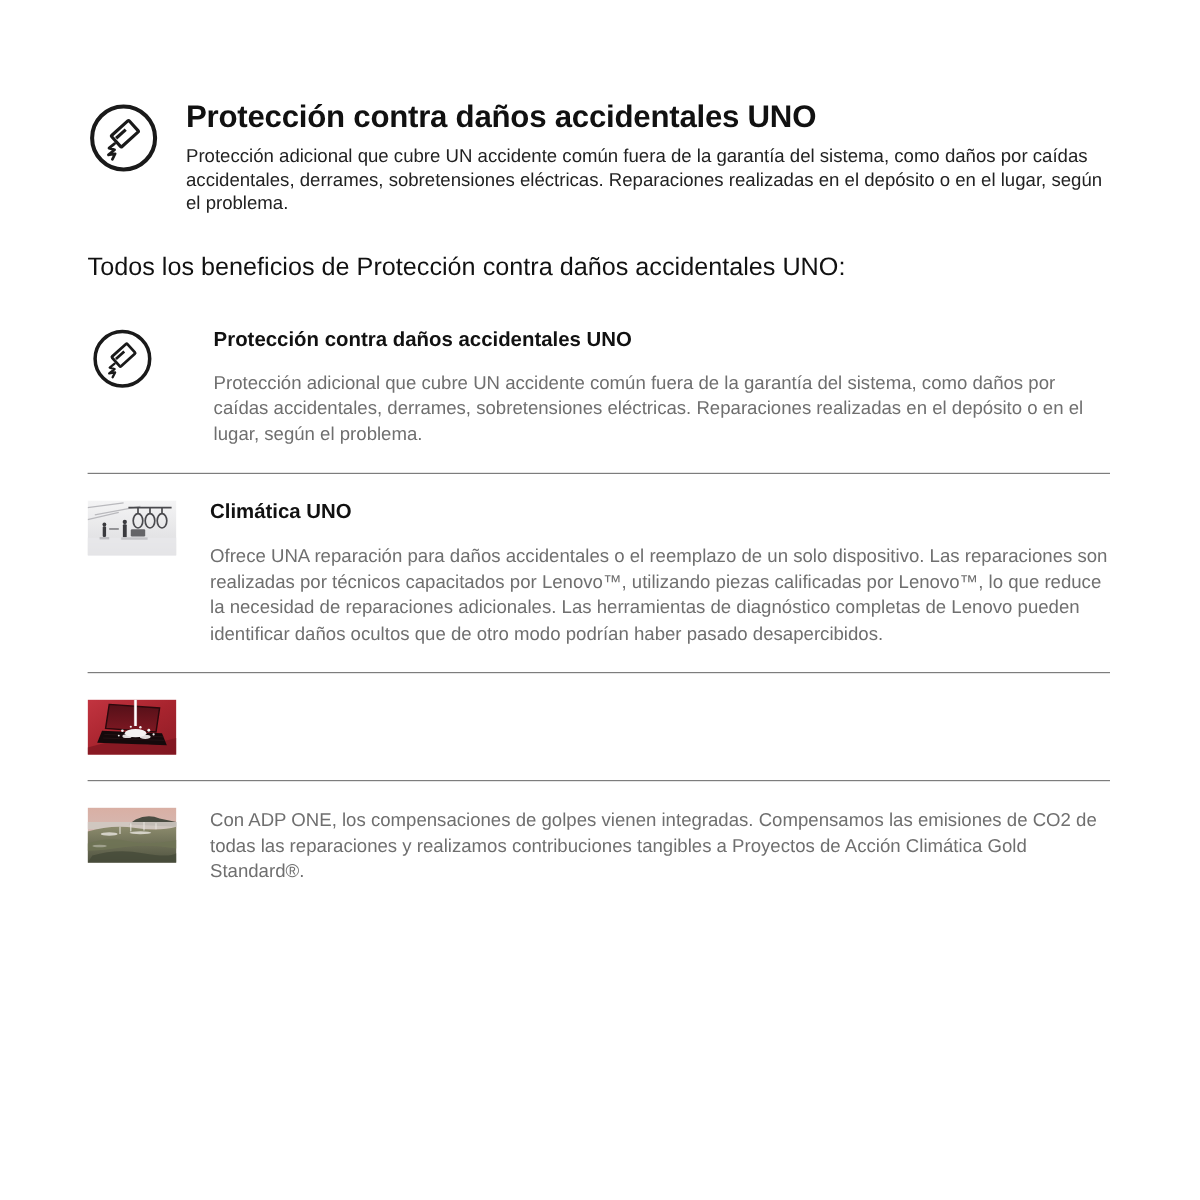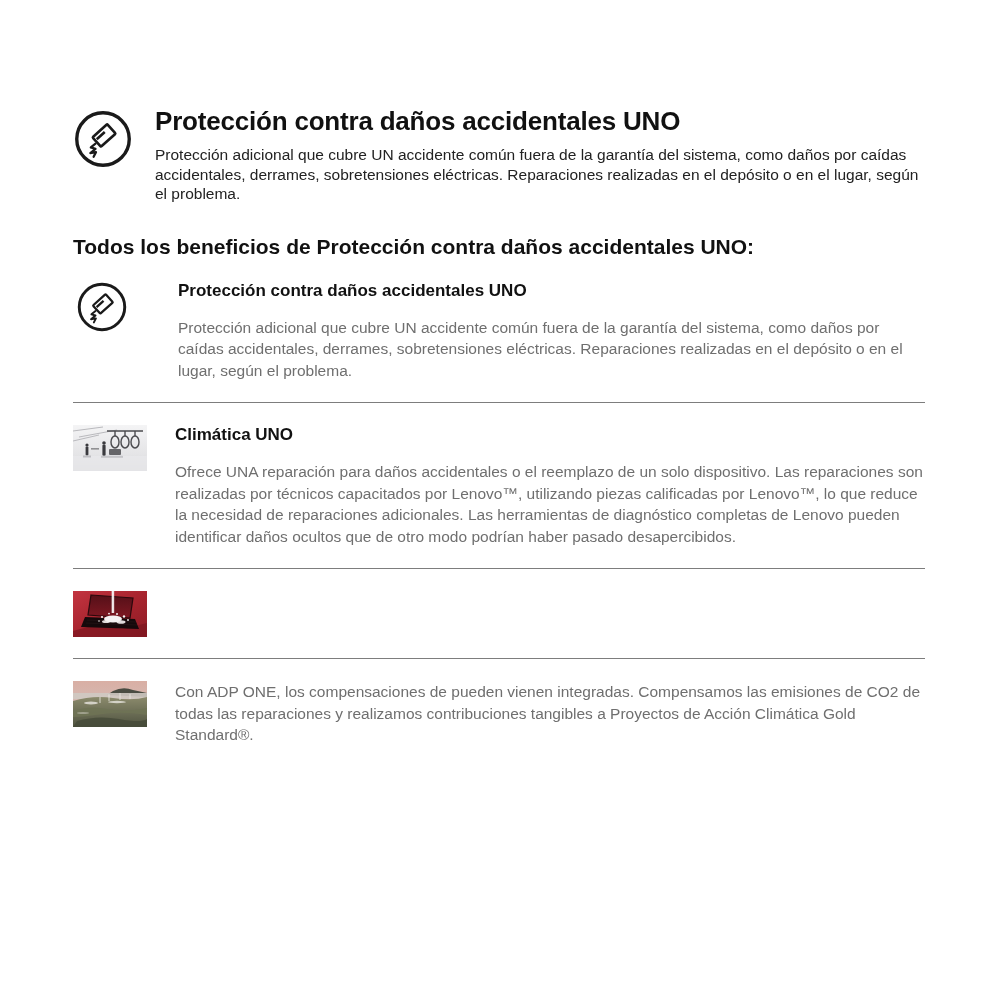--- a/index.html
+++ b/index.html
@@ -9,21 +9,21 @@
     width: 1000px;
     height: 1000px;
     overflow: hidden;
     font-family: "Liberation Sans", "DejaVu Sans", sans-serif;
     -webkit-font-smoothing: antialiased;
   }
   .page {
     position: relative;
     width: 852px;
     margin: 0 75px 0 73px;
-    padding-top: 106px;
+    padding-top: 82px;
     color: #1a1a1a;
   }
   
   .header-row {
     display: flex;
     align-items: flex-start;
     gap: 22px;
   }
   .header-icon {
     flex: 0 0 60px;
@@ -42,24 +42,24 @@
   }
   .header-desc {
     margin: 0;
     font-size: 15.5px;
     line-height: 19.5px;
     color: #222222;
     max-width: 770px;
   }
   
   h2.benefits-heading {
-    margin: 31px 0 0 0;
+    margin: 31px 0 16px 0;
     font-size: 21px;
     line-height: 24px;
-    font-weight: 700;
+    font-weight: 400;
     color: #111111;
   }
   
   .benefit-list { margin-top: 0; }
   .benefit-row {
     display: flex;
     align-items: flex-start;
     padding: 22px 0 21px 0;
   }
   .benefit-media {
@@ -260,18 +260,18 @@
             <line x1="27" y1="16" x2="27" y2="22"></line>
           </g>
           <g fill="#e9e6e0" opacity="0.8">
             <ellipse cx="18" cy="22" rx="7" ry="1.4"></ellipse>
             <ellipse cx="44" cy="21" rx="9" ry="1.2"></ellipse>
             <ellipse cx="10" cy="32" rx="6" ry="1.1" opacity="0.5"></ellipse>
           </g>
         </svg>
       </div>
       <div class="benefit-copy">
-        <p class="benefit-desc">Con ADP ONE, los compensaciones de pueden vienen integradas. Compensamos las emisiones de CO2 de todas las reparaciones y realizamos contribuciones tangibles a Proyectos de Acción Climática Gold Standard®.</p>
+        <p class="benefit-desc">Con ADP ONE, los compensaciones de golpes vienen integradas. Compensamos las emisiones de CO2 de todas las reparaciones y realizamos contribuciones tangibles a Proyectos de Acción Climática Gold Standard®.</p>
       </div>
     </div>
 
   </section>
 </div>
 
 </body></html>

